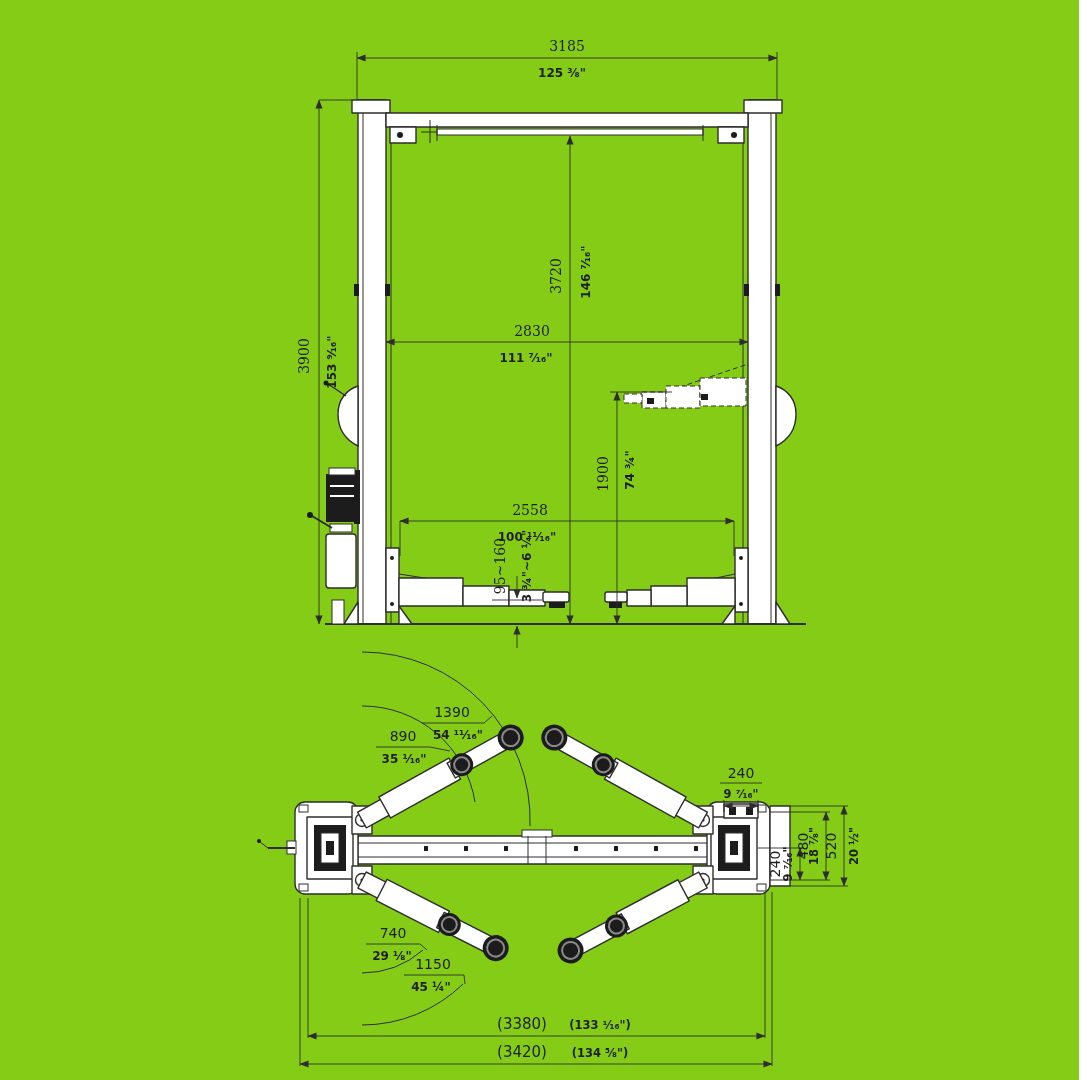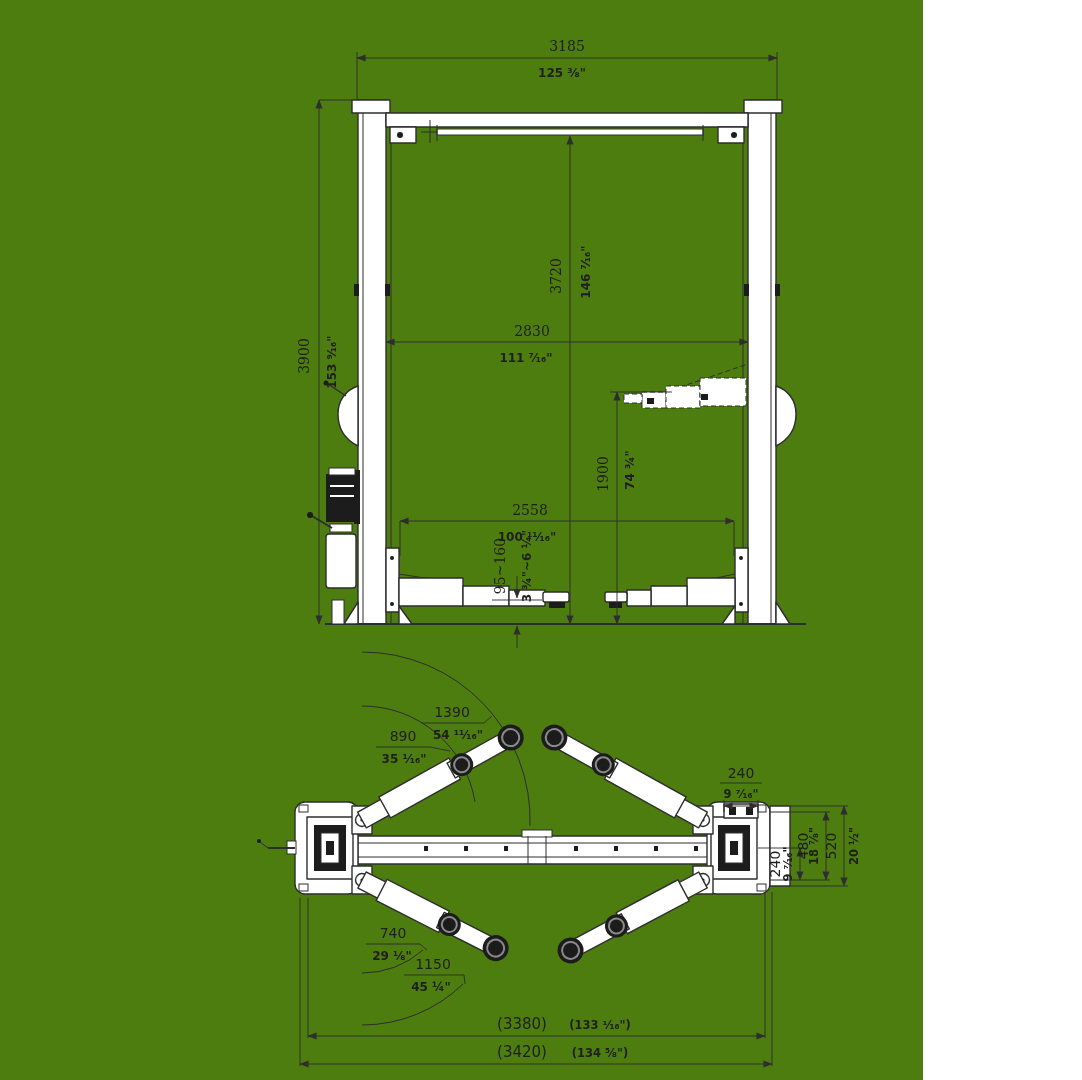--- a/index.html
+++ b/index.html
@@ -1,16 +1,16 @@
 <!DOCTYPE html>
 <html><head>
 <meta charset="utf-8">
 <style>
   html,body{margin:0;padding:0;background:#ffffff;}
-  .stage{width:923px;height:1080px;background:#4d7c0f;position:relative;overflow:hidden;}
+  .stage{width:1079px;height:1080px;background:#84cc16;position:relative;overflow:hidden;}
   svg{display:block;}
   .ln{fill:none;stroke:#2e2e2e;stroke-width:1.4;stroke-linejoin:round;}
   .ln2{fill:none;stroke:#2e2e2e;stroke-width:2;stroke-linejoin:round;}
   .thin{fill:none;stroke:#2e2e2e;stroke-width:1;}
   .dim{fill:none;stroke:#2e2e2e;stroke-width:0.9;}
   .dash{stroke-dasharray:5 3;}
   .dark{fill:#1c1c1c;stroke:none;}
   .wfill{fill:#ffffff;}
   text{fill:#1f1f1f;}
   .mm{font:14px "DejaVu Serif", serif;}

